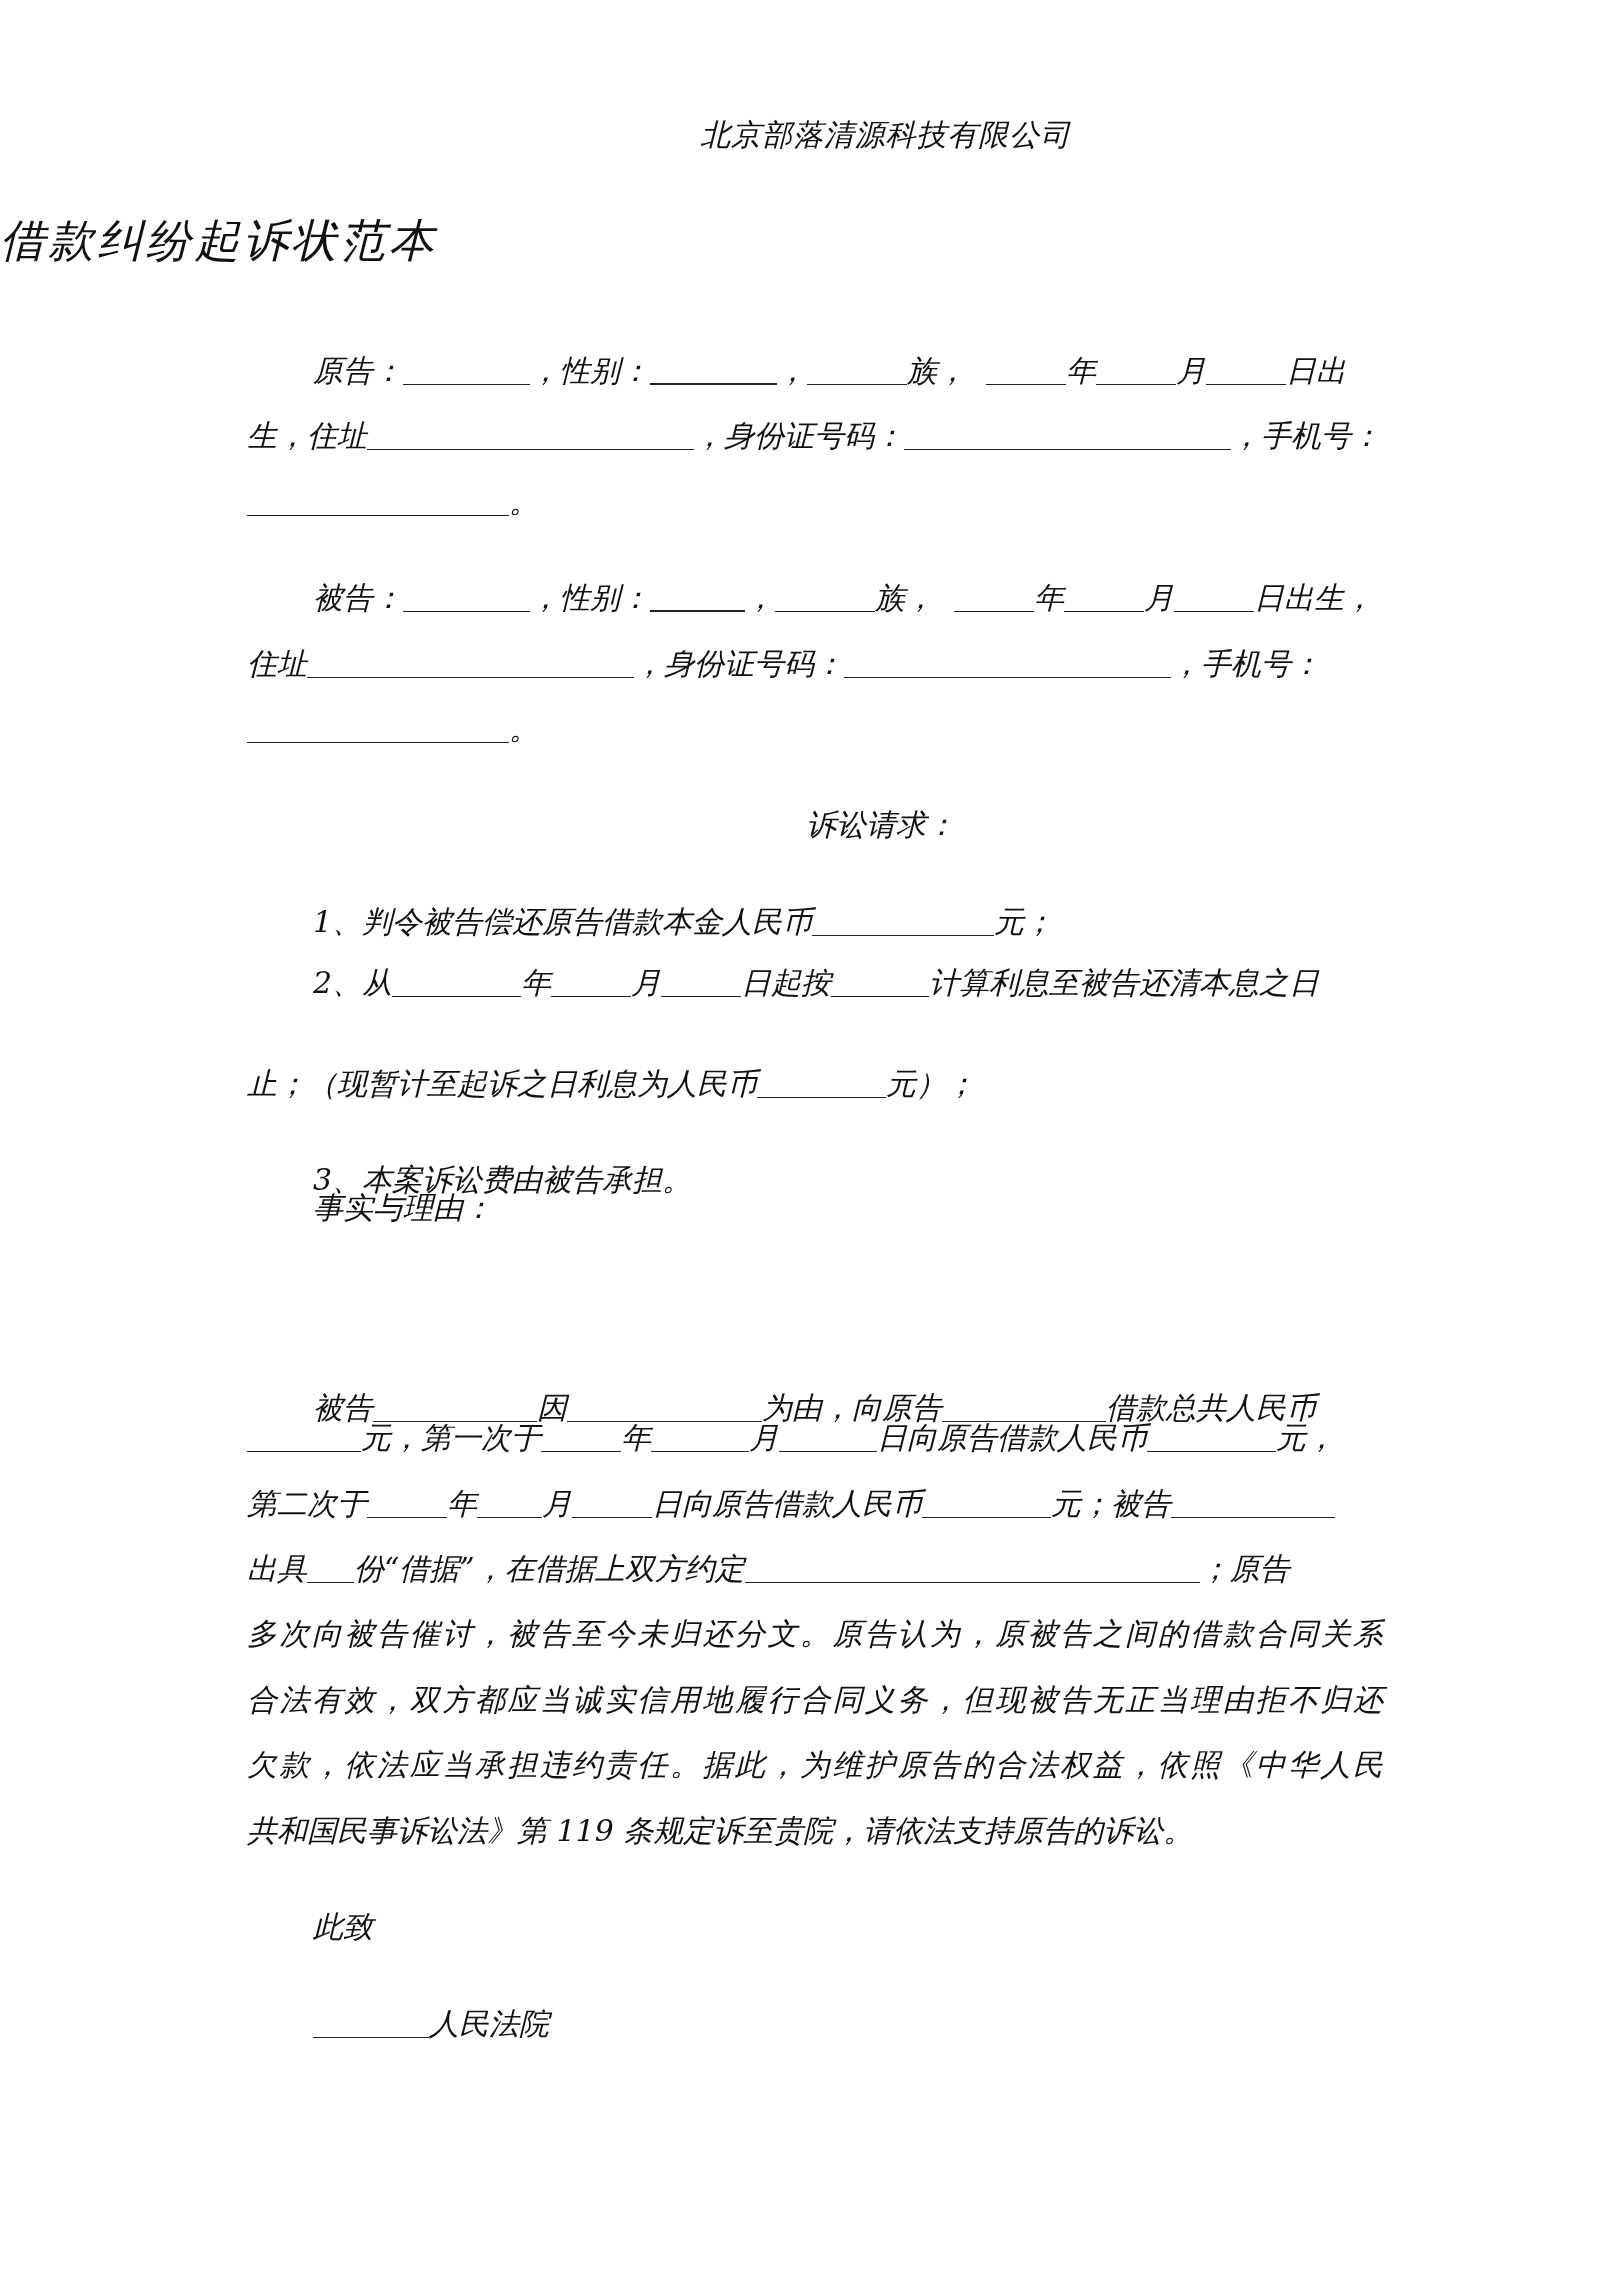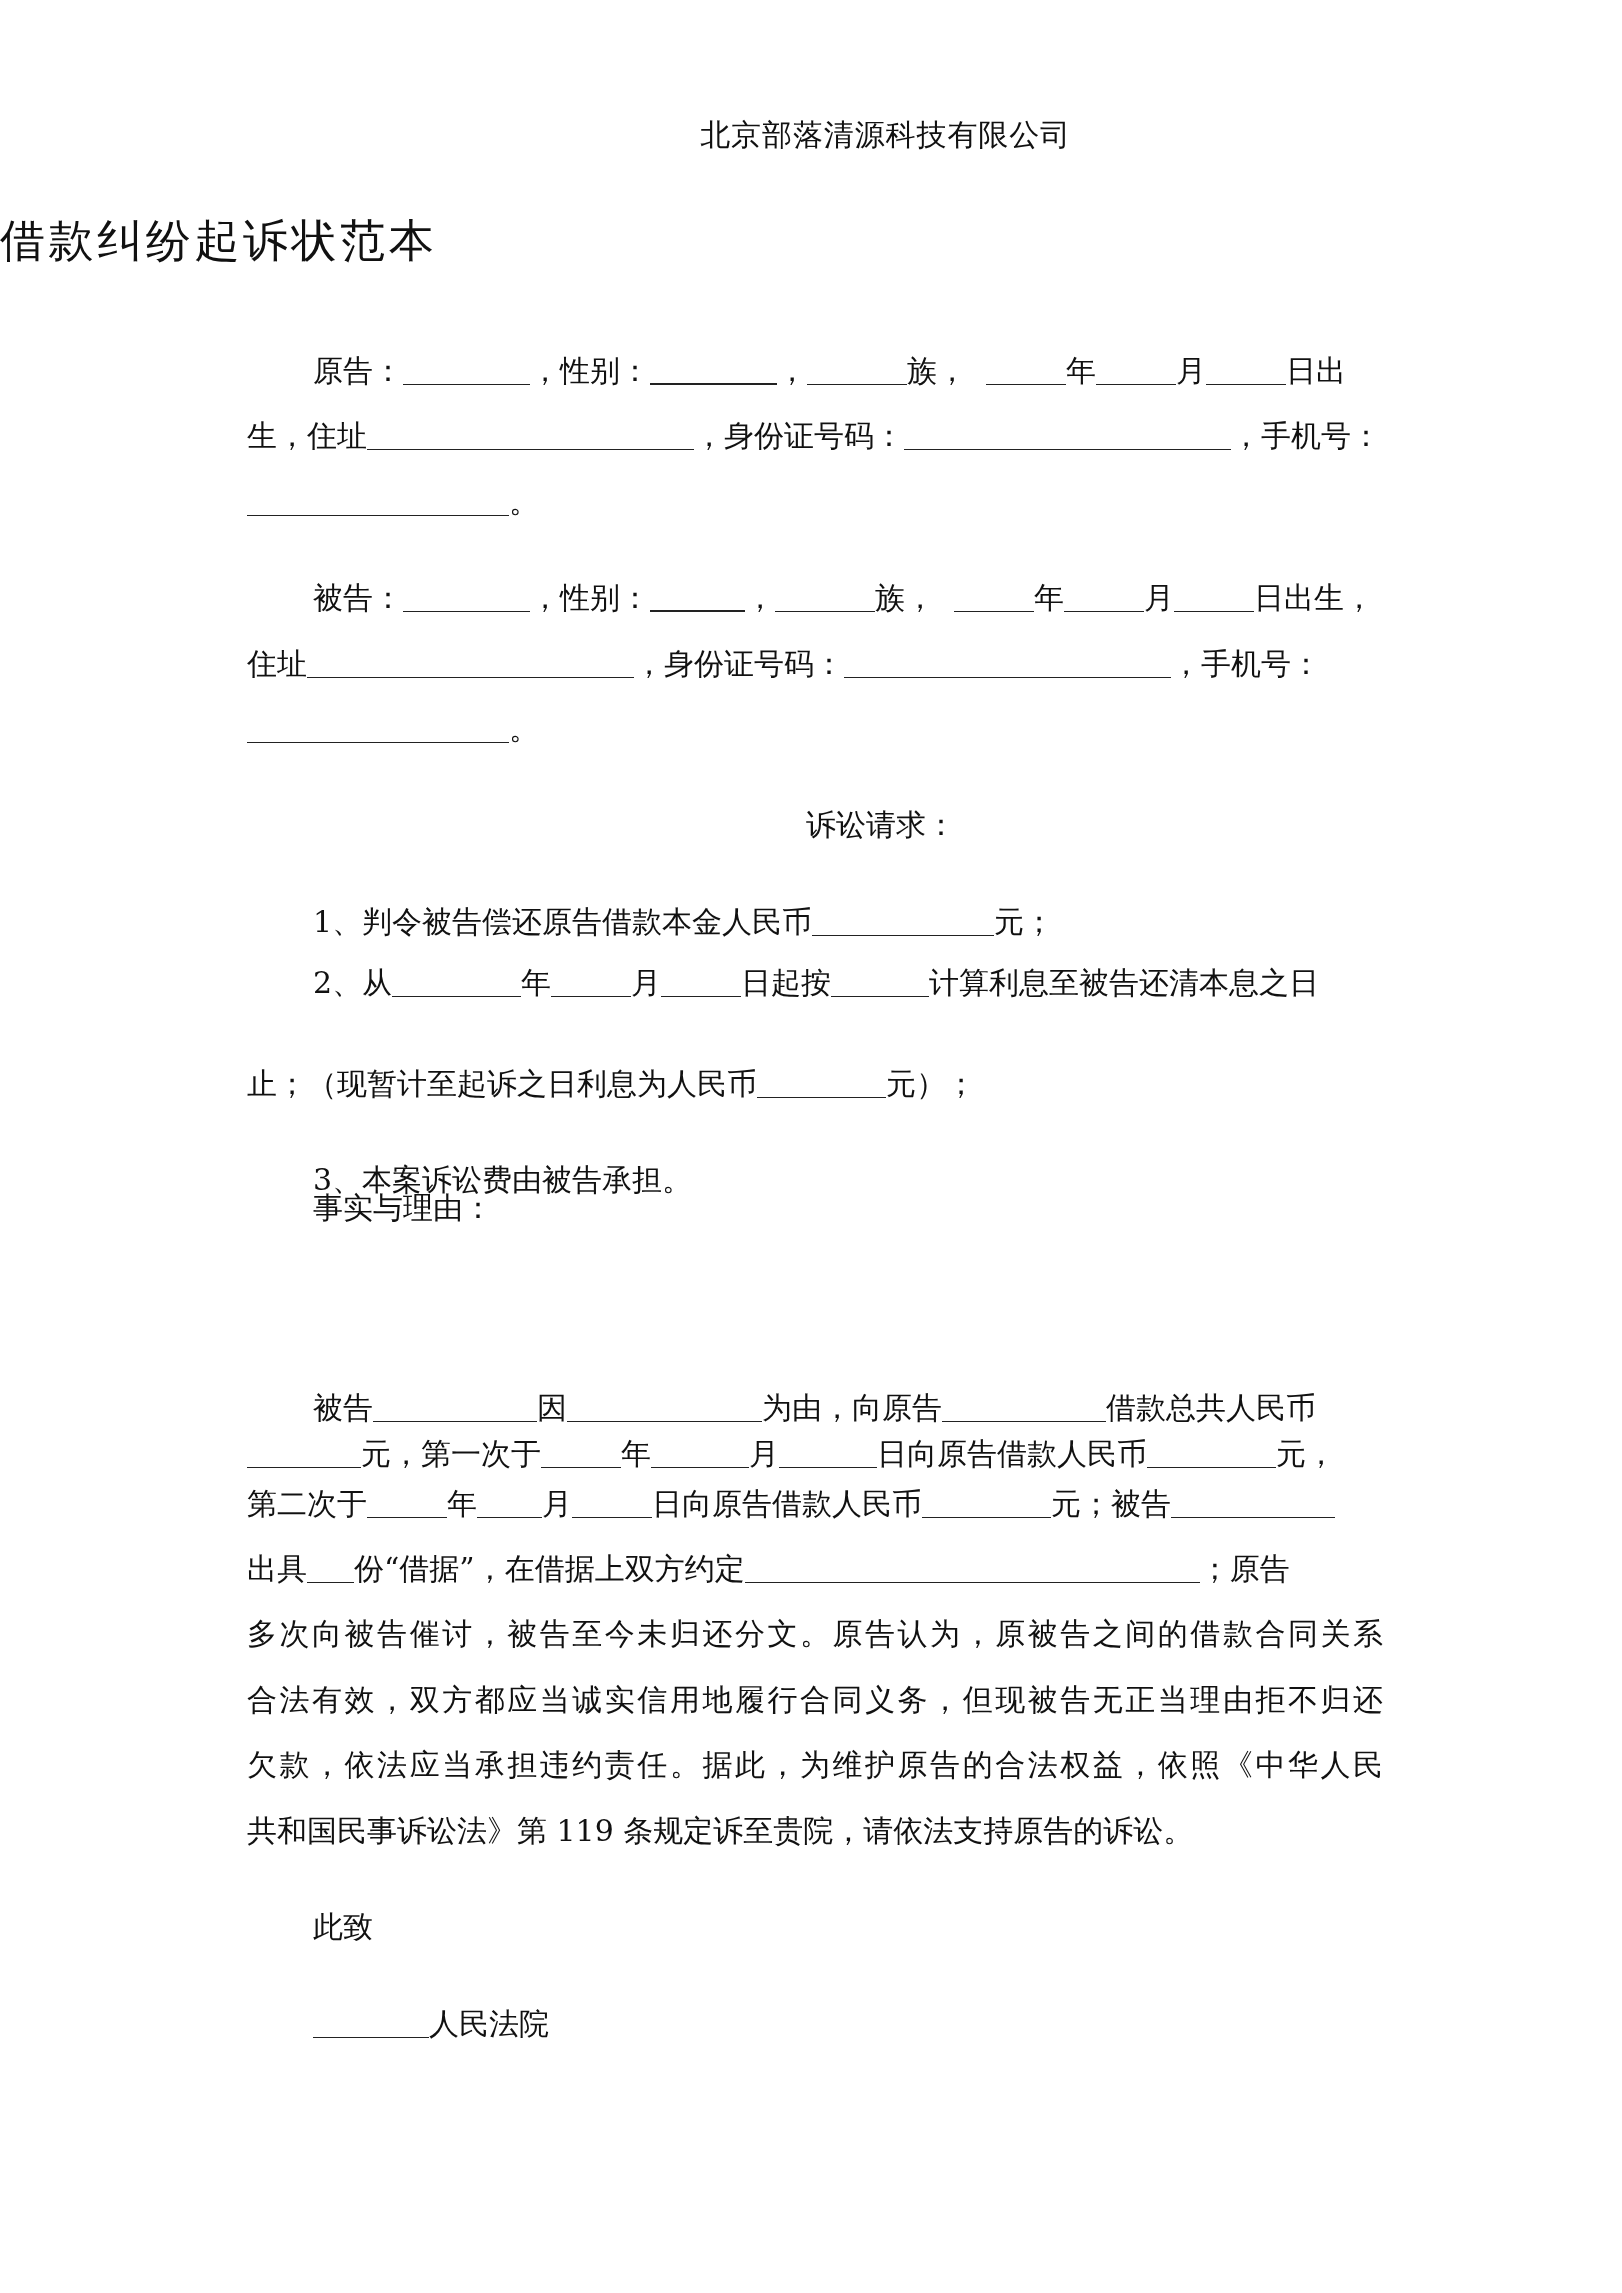--- a/index.html
+++ b/index.html
@@ -1,18 +1,18 @@
 <!DOCTYPE html>
 <html style="font-size:14.5px"><head>
 <meta charset="utf-8">
 <style>
   html, body { margin: 0; padding: 0; background: #ffffff; }
   body { width: 1623px; height: 2294px; position: relative; overflow: hidden;
          font-family: "DejaVu Serif", "Liberation Serif", serif; color: #111111; }
-  .page { position: absolute; left: 0; top: 0; width: 1310px; height: 2294px; background: #fff; }
+  .page { position: absolute; left: 0; top: 0; width: 1310px; height: 2294px; background: #fff; font-style: italic; }
   .company { position: absolute; right: 239px; top: 115px; font-size: 30px; letter-spacing: 0.9px;
              font-family: "DejaVu Sans", sans-serif; }
   .title { position: absolute; left: 0; width: 1623px; top: 211px; text-align: left;
            font-size: 45px; letter-spacing: 3.6px; font-family: "DejaVu Sans", sans-serif; }
   .line { position: absolute; left: 247px; width: 1136px; font-size: 30px; line-height: 36px;
           white-space: pre; }
   .indent { left: 313px; }
   .blank { display: inline-block; border-bottom: 1.4px solid #222; height: 27px; vertical-align: -3.6px; }
   .blank.bold { border-bottom-width: 2.7px; }
   .justify { text-align: justify; text-align-last: justify; width: 1136px; white-space: normal; }
@@ -44,21 +44,21 @@
   <div class="line indent" style="top:965px;"><span>2、从</span><span class="blank" style="width:129px"></span><span>年</span><span class="blank" style="width:80px"></span><span>月</span><span class="blank" style="width:80px"></span><span>日起按</span><span class="blank" style="width:98px"></span><span>计算利息至被告还清本息之日</span></div>
 
   <div class="line" style="top:1066px;"><span>止；（现暂计至起诉之日利息为人民币</span><span class="blank" style="width:129px"></span><span>元）；</span></div>
 
   <div class="line indent" style="top:1162px;">3、本案诉讼费由被告承担。</div>
 
   <div class="line indent" style="top:1190px;">事实与理由：</div>
 
   <div class="line indent" style="top:1390px;"><span>被告</span><span class="blank" style="width:164px"></span><span>因</span><span class="blank" style="width:195px"></span><span>为由，向原告</span><span class="blank" style="width:164px"></span><span>借款总共人民币</span></div>
 
-  <div class="line" style="top:1420px;margin-top:16px;"><span class="blank" style="width:114px"></span><span>元，第一次于</span><span class="blank" style="width:80px"></span><span>年</span><span class="blank" style="width:98px"></span><span>月</span><span class="blank" style="width:98px"></span><span>日向原告借款人民币</span><span class="blank" style="width:129px"></span><span>元，</span></div>
+  <div class="line" style="top:1420px;"><span class="blank" style="width:114px"></span><span>元，第一次于</span><span class="blank" style="width:80px"></span><span>年</span><span class="blank" style="width:98px"></span><span>月</span><span class="blank" style="width:98px"></span><span>日向原告借款人民币</span><span class="blank" style="width:129px"></span><span>元，</span></div>
 
   <div class="line" style="top:1486px;"><span>第二次于</span><span class="blank" style="width:80px"></span><span>年</span><span class="blank" style="width:65px"></span><span>月</span><span class="blank" style="width:80px"></span><span>日向原告借款人民币</span><span class="blank" style="width:129px"></span><span>元；被告</span><span class="blank" style="width:164px"></span></div>
 
   <div class="line" style="top:1551px;"><span>出具</span><span class="blank" style="width:47px"></span><span>份“借据”，在借据上双方约定</span><span class="blank" style="width:455px"></span><span>；原告</span></div>
 
   <div class="line justify" style="top:1616px;">多次向被告催讨，被告至今未归还分文。原告认为，原被告之间的借款合同关系</div>
   <div class="line justify" style="top:1682px;">合法有效，双方都应当诚实信用地履行合同义务，但现被告无正当理由拒不归还</div>
   <div class="line justify" style="top:1747px;">欠款，依法应当承担违约责任。据此，为维护原告的合法权益，依照《中华人民</div>
   <div class="line" style="top:1813px;">共和国民事诉讼法》第 119 条规定诉至贵院，请依法支持原告的诉讼。</div>
 

